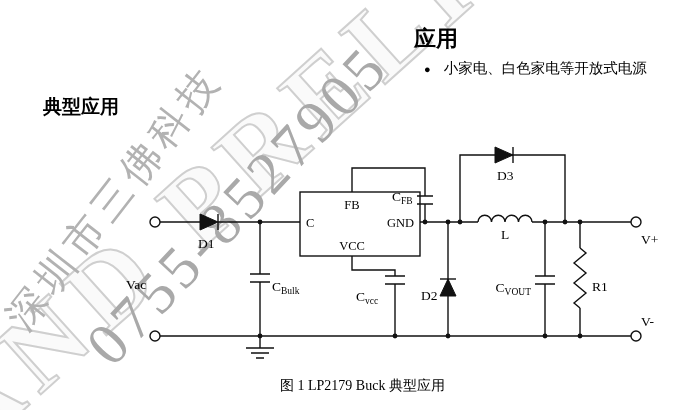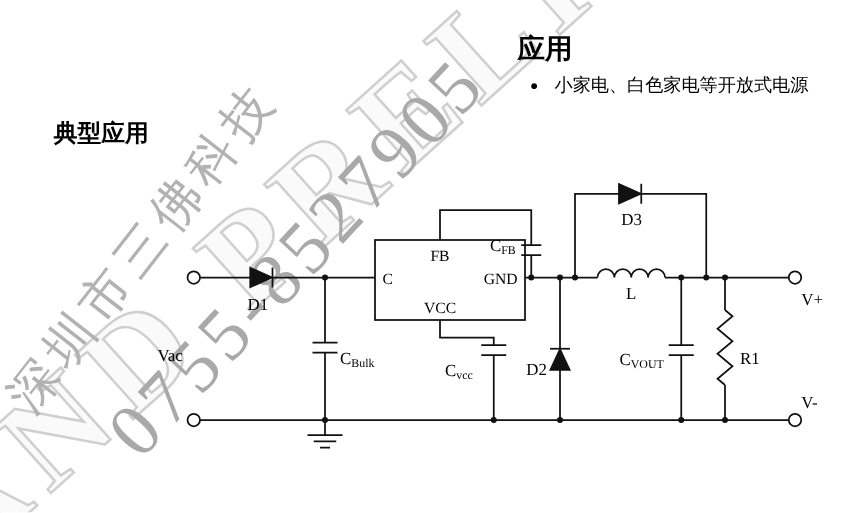--- a/index.html
+++ b/index.html
@@ -54,20 +54,21 @@
     <div class="wm-line wm-phone">0755-8527905</div>
     <div class="wm-line wm-company">深圳市三佛科技</div>
   </div>
 
   <div class="doc-text app-title">应用</div>
   <div class="doc-text bullet-row">
     <span class="bullet-dot">●</span>
     <span>小家电、白色家电等开放式电源</span>
   </div>
   <div class="doc-text typ-title">典型应用</div>
+  <div class="doc-text fig-caption">图 1  LP2179 Buck 典型应用</div>
 
   <svg class="circuit" width="689" height="410" viewBox="0 0 689 410">
 
     <g>
       <circle class="term" cx="155" cy="222" r="5"></circle>
       <circle class="term" cx="155" cy="336" r="5"></circle>
       <text class="clbl" x="126" y="289">Vac</text>
     </g>
 
     <path class="wire" d="M160,222 H200"></path>

